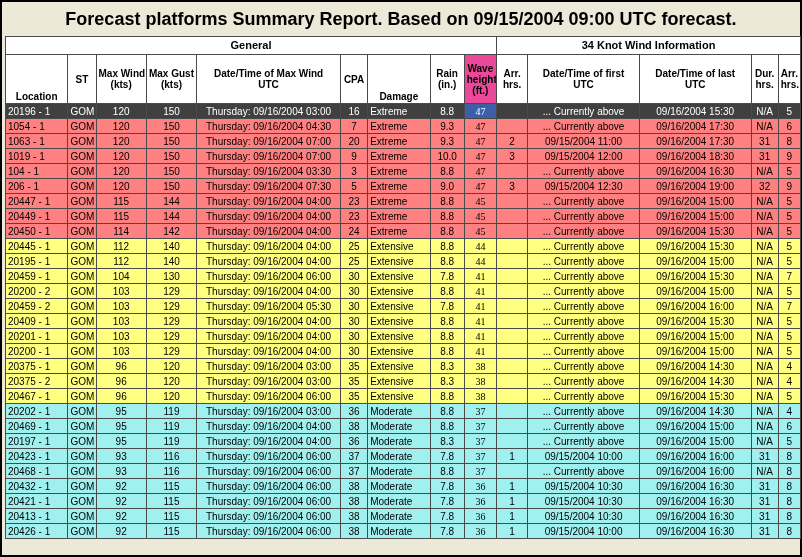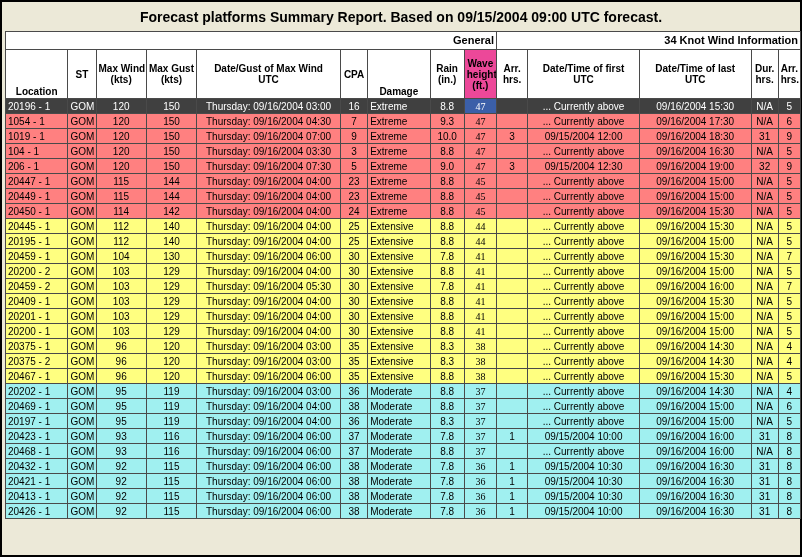--- a/index.html
+++ b/index.html
@@ -14,21 +14,21 @@
   #page{
     width:802px;height:557px;
     box-sizing:border-box;
     border:2px solid #000;
     background:#ece9d8;
     padding:4px 3px 0 3px;
   }
   .title-bar{
     text-align:center;
     font-weight:bold;
-    font-size:14px;
+    font-size:18px;
     padding:3px 0 6px 0;
   }
   table{
     border-collapse:collapse;
     width:796px;
     table-layout:fixed;
     background:#fff;
   }
   th,td{
     border:1px solid #4a4a4a;
@@ -41,21 +41,20 @@
   thead th{
     background:#ffffff;
     font-weight:bold;
     text-align:center;
     vertical-align:middle;
   }
   th.grp{
     font-weight:bold;
     font-size:11px;
     height:15px;
-    text-align:right;
   }
   th.colhead{
     height:46px;
     vertical-align:middle;
   }
   th.left{text-align:center;vertical-align:bottom;}
   th.wave{background:#ec4899;}
   
   col.c-loc{width:62px}
   col.c-st{width:28px}
@@ -117,21 +116,21 @@
         <th class="colhead">ST</th>
         <th class="colhead">
           <div>Max Wind</div>
           <div>(kts)</div>
         </th>
         <th class="colhead">
           <div>Max Gust</div>
           <div>(kts)</div>
         </th>
         <th class="colhead">
-          <div>Date/Gust of Max Wind</div>
+          <div>Date/Time of Max Wind</div>
           <div>UTC</div>
         </th>
         <th class="colhead">CPA</th>
         <th class="colhead left">Damage</th>
         <th class="colhead">
           <div>Rain</div>
           <div>(in.)</div>
         </th>
         <th class="colhead wave">
           <div>Wave</div>
@@ -185,20 +184,36 @@
           <td class="c">Thursday: 09/16/2004 04:30</td>
           <td class="c">7</td>
           <td class="l">Extreme</td>
           <td class="c">9.3</td>
           <td class="c wavecol">47</td>
           <td class="c"></td>
           <td class="c">... Currently above</td>
           <td class="c">09/16/2004 17:30</td>
           <td class="c">N/A</td>
           <td class="c">6</td>
+        </tr>
+        <tr class="red">
+          <td class="l">1063 - 1</td>
+          <td class="c">GOM</td>
+          <td class="c">120</td>
+          <td class="c">150</td>
+          <td class="c">Thursday: 09/16/2004 07:00</td>
+          <td class="c">20</td>
+          <td class="l">Extreme</td>
+          <td class="c">9.3</td>
+          <td class="c wavecol">47</td>
+          <td class="c">2</td>
+          <td class="c">09/15/2004 11:00</td>
+          <td class="c">09/16/2004 17:30</td>
+          <td class="c">31</td>
+          <td class="c">8</td>
         </tr>
         <tr class="red">
           <td class="l">1019 - 1</td>
           <td class="c">GOM</td>
           <td class="c">120</td>
           <td class="c">150</td>
           <td class="c">Thursday: 09/16/2004 07:00</td>
           <td class="c">9</td>
           <td class="l">Extreme</td>
           <td class="c">10.0</td>

